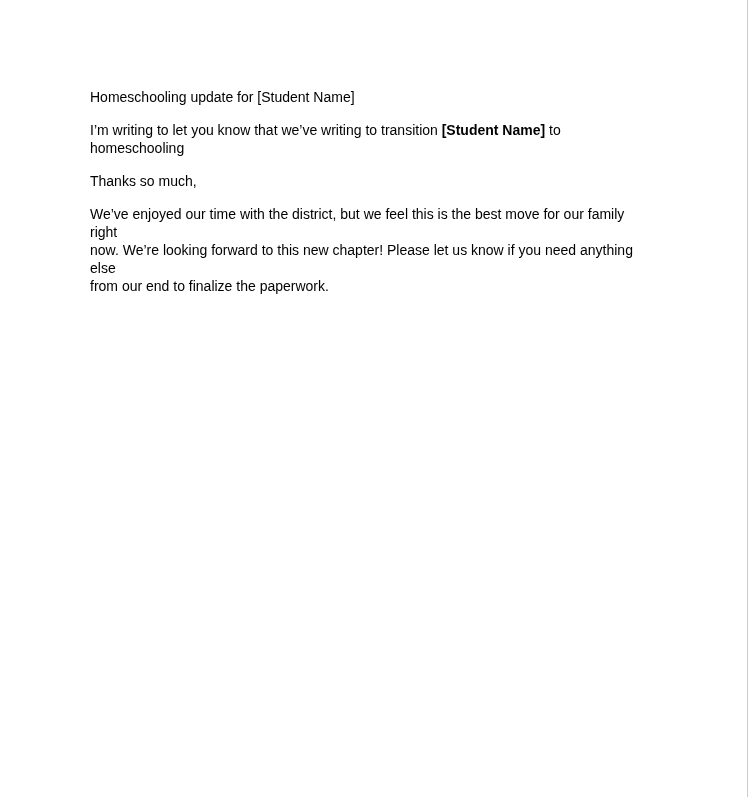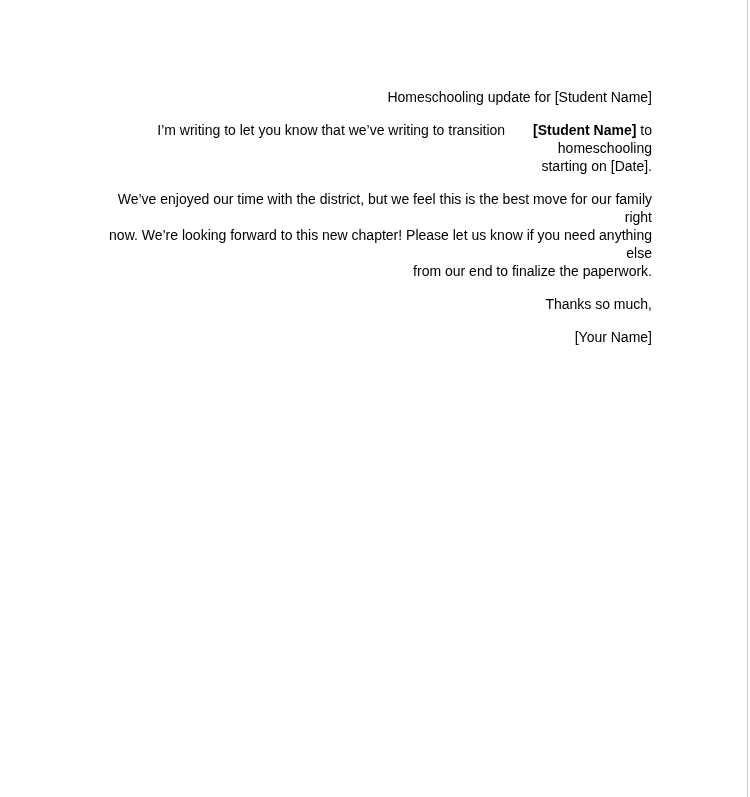--- a/index.html
+++ b/index.html
@@ -16,28 +16,27 @@
     font-family: "Liberation Sans", "DejaVu Sans", sans-serif;
   }
   .letter {
     position: absolute;
     left: 90px;
     top: 88px;
     width: 562px;
     color: #000000;
     font-size: 14px;
     line-height: 18px;
-    text-align: right;
   }
   .letter p {
     margin: 0 0 15px 0;
     padding: 0;
   }
   .ln { display: block; }
-  strong { font-weight: bold; margin-left: 24px; }
+  strong { font-weight: bold; }
   .right-edge-line {
     position: absolute;
     left: 747px;
     top: 0;
     width: 1px;
     height: 797px;
     background: #cccccc;
   }
 </style>
 </head>
@@ -45,30 +44,28 @@
 
 <div class="page">
 
   <div class="letter">
 
     <p>Homeschooling update for [Student Name]</p>
 
 
     <p>
       <span class="ln"><span>I’m writing to let you know that we’ve writing to transition </span><strong>[Student Name]</strong><span> to homeschooling</span></span>
-      <span class="ln">starting on [Date].</span>
     </p>
+
+    <p>Thanks so much,</p>
 
     <p>
       <span class="ln">We’ve enjoyed our time with the district, but we feel this is the best move for our family right</span>
       <span class="ln">now. We’re looking forward to this new chapter! Please let us know if you need anything else</span>
       <span class="ln">from our end to finalize the paperwork.</span>
     </p>
 
-    <p>Thanks so much,</p>
-
-    <p>[Your Name]</p>
 
   </div>
 
   <div class="right-edge-line"></div>
 
 </div>
 
 </body></html>

